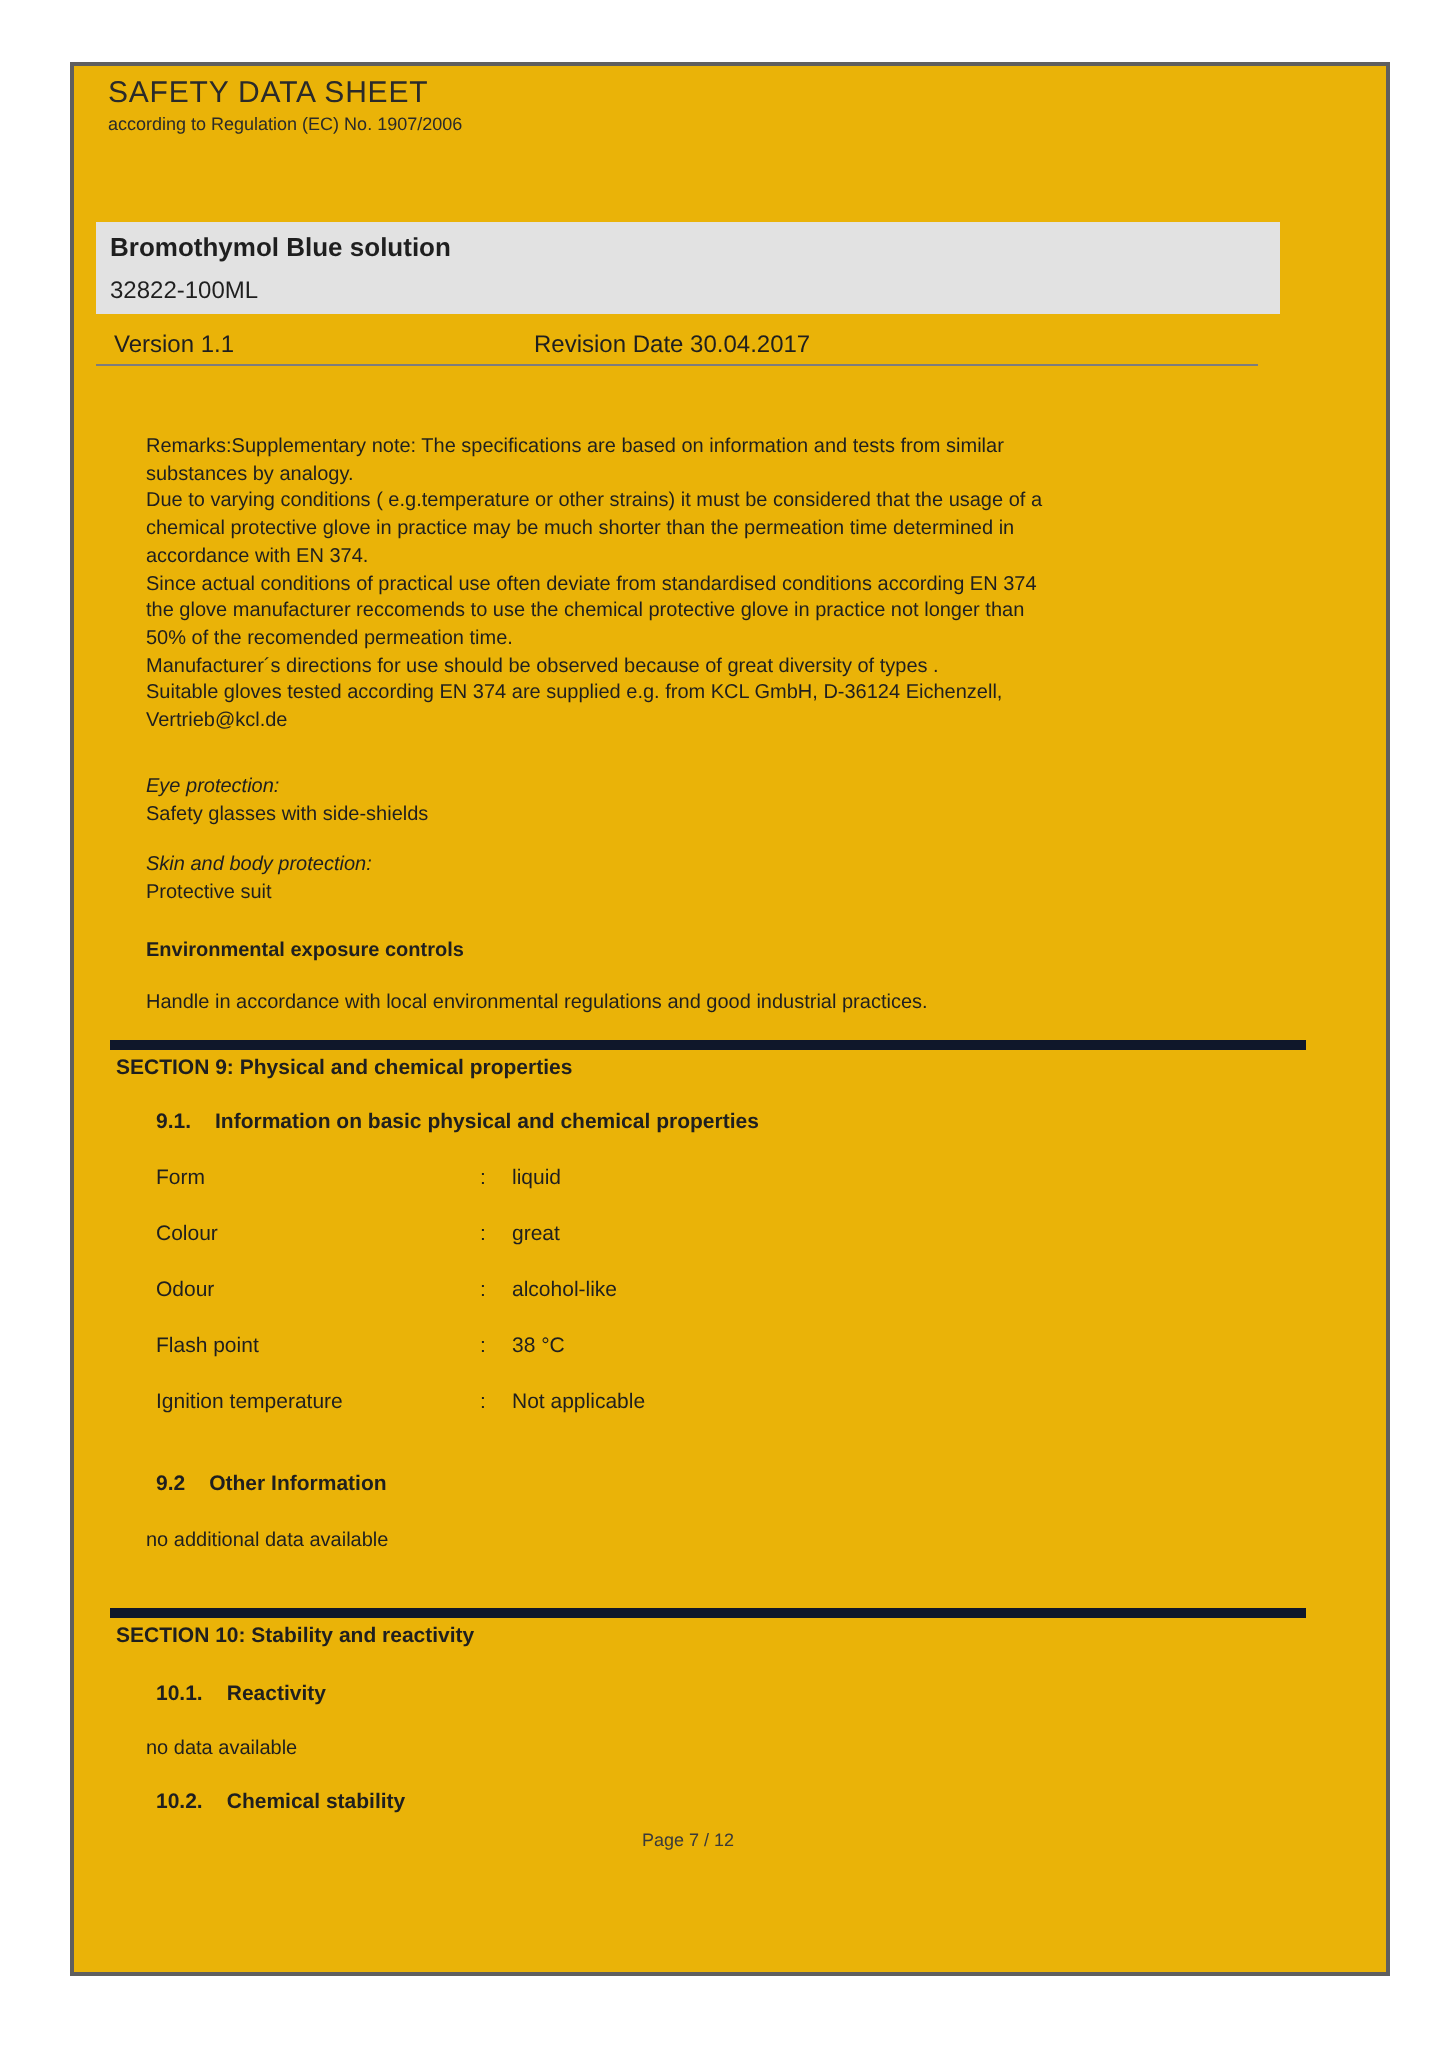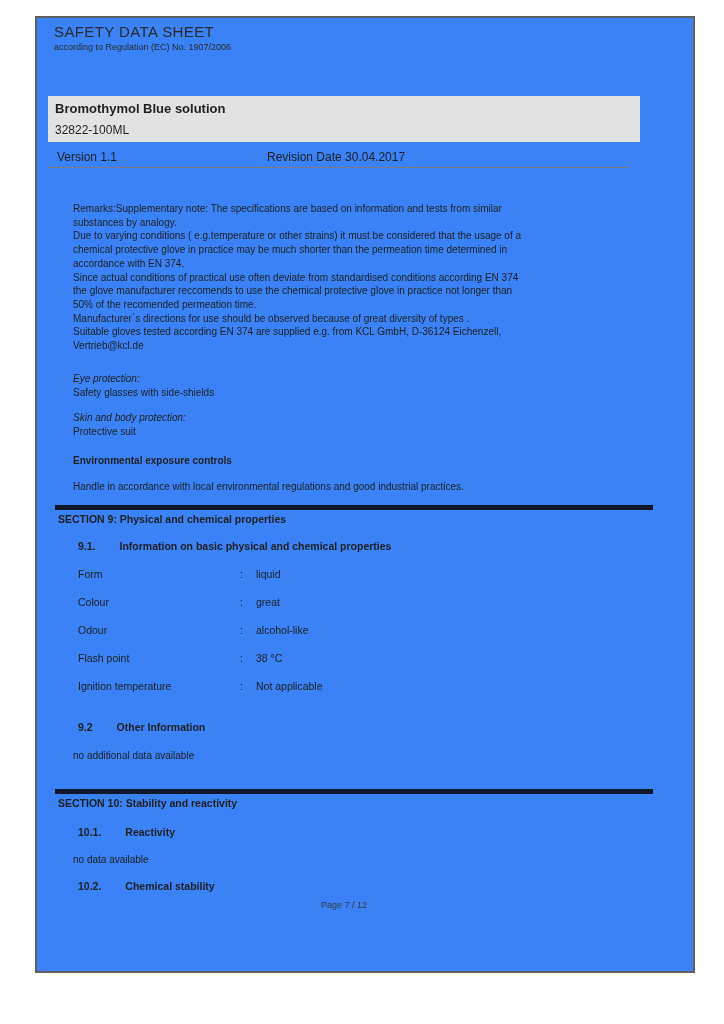--- a/index.html
+++ b/index.html
@@ -15,25 +15,25 @@
   .page {
     position: relative;
     width: 724px;
     height: 1024px;
     background: #ffffff;
     overflow: hidden;
   }
   .frame {
     position: absolute;
     left: 35px;
-    top: 16px;
+    top: 31px;
     width: 656px;
     height: 953px;
     border: 2px solid #5f5f5f;
-    background: #3b82f6;
+    background: #eab308;
   }
   .abs { position: absolute; }
 
   .sds-title {
     font-size: 15px;
     letter-spacing: 0.4px;
     color: #2a2a2a;
   }
   .sds-subtitle {
     font-size: 9px;
@@ -98,21 +98,21 @@
     font-weight: bold;
   }
   .sec9  { top: 487px; }
   .sec10 { top: 771px; }
 
   .subsection {
     font-size: 10.5px;
     font-weight: bold;
     left: 41px;
   }
-  .subsection .num { margin-right: 24px; }
+  .subsection .num { margin-right: 12px; }
   .s91  { top: 522px; }
   .s92  { top: 703px; }
   .s101 { top: 808px; }
   .s102 { top: 862px; }
 
   .props {
     left: 41px;
     top: 550px;
     width: 420px;
   }

